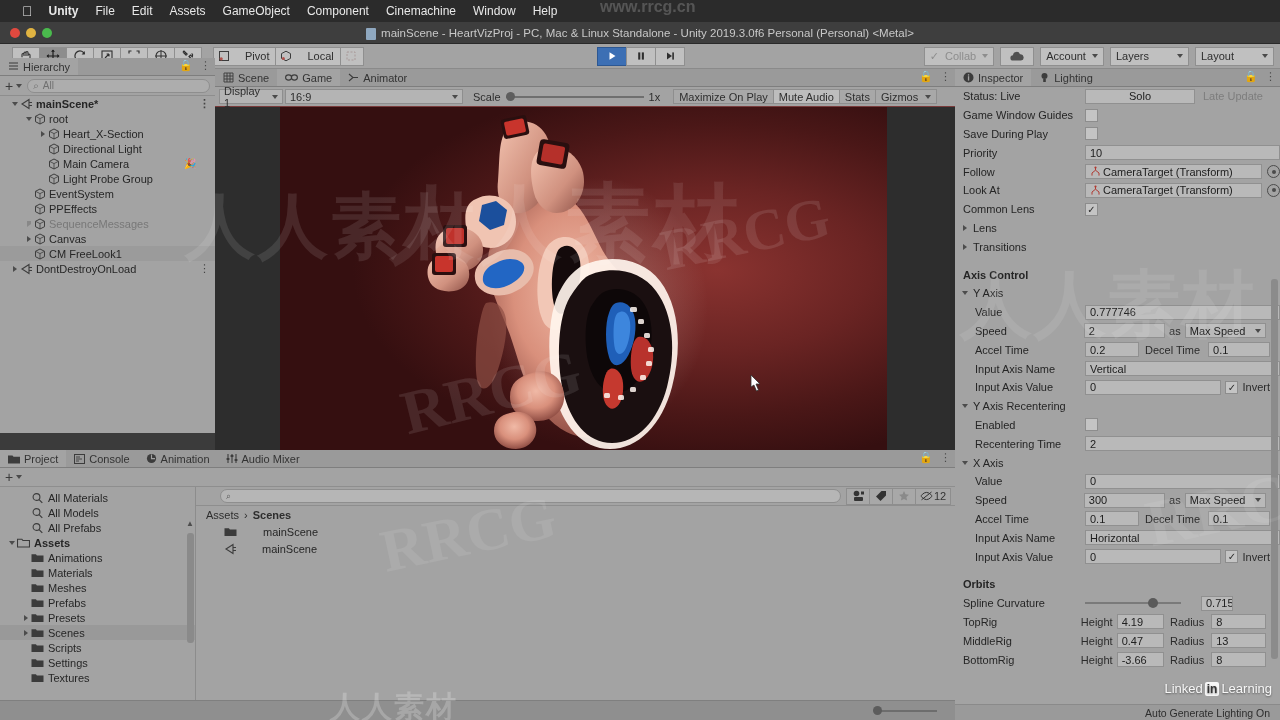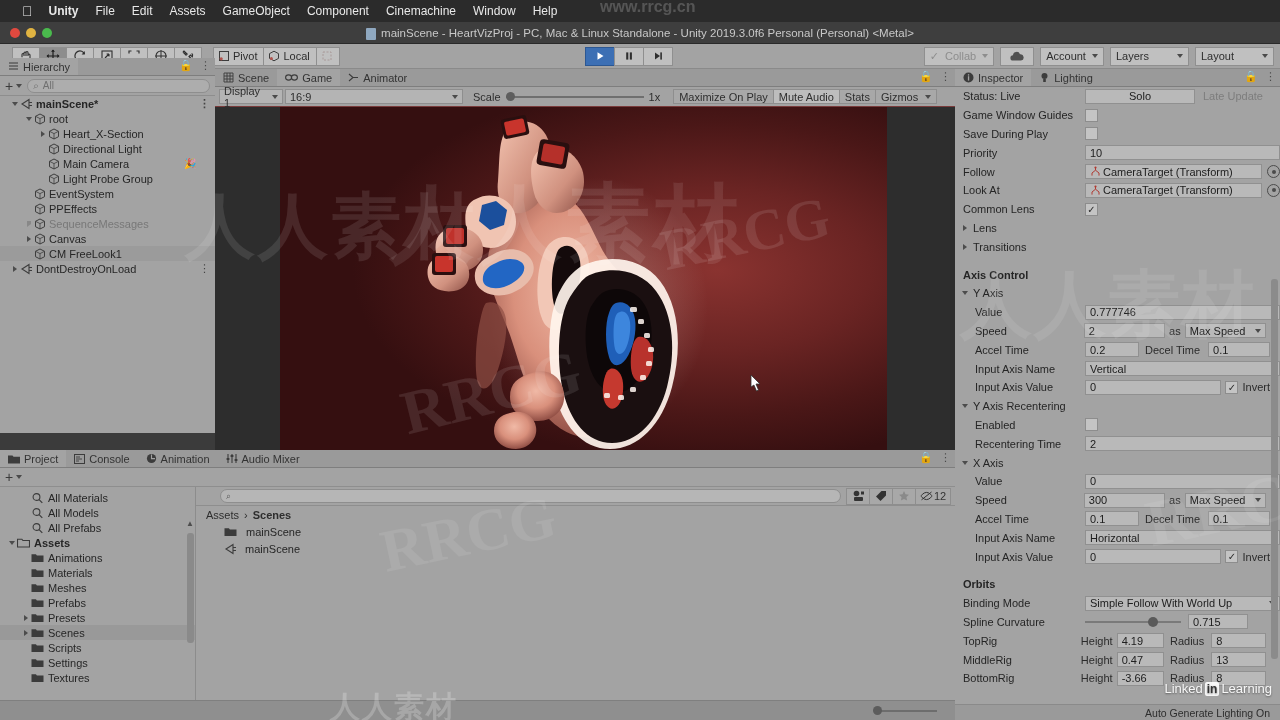--- a/index.html
+++ b/index.html
@@ -49,21 +49,21 @@
     height:19px; min-width:28px; padding:0 5px;
     background:#c0c0c0; border:1px solid #8f8f8f;
     display:flex; align-items:center; justify-content:center;
     margin-right:-1px; color:#2f2f2f;
   }
   .tbtn.on { background:#8d8d8d; }
   .tbtn svg { display:block; }
   .tb-sep { width:12px; }
   .pivbtn {
     height:19px; padding:0 6px 0 4px; background:#c0c0c0;
-    border:1px solid #8f8f8f; display:flex; align-items:center; gap:3px;
+    border:1px solid #8f8f8f; display:flex; align-items:center; gap:15px;
     margin-right:-1px; font-size:11px; color:#2e2e2e;
   }
   .playgrp { display:flex; margin-left:auto; }
   .pbtn {
     width:30px;height:19px; background:#c0c0c0; border:1px solid #8f8f8f;
     display:flex;align-items:center;justify-content:center; margin-right:-1px;
   }
   .pbtn.active { background:#3c6fb4; border-color:#2c5792; }
   .rightgrp { display:flex; margin-left:auto; align-items:center; padding-right:6px; }
   .dropbtn {
@@ -172,21 +172,21 @@
     border-radius:7px; display:flex;align-items:center; padding:0 5px; gap:4px;
   }
   .pj-ic { width:24px;height:17px; background:#a8a8a8; border:1px solid #8e8e8e; margin-left:-1px;
            display:flex;align-items:center;justify-content:center; color:#333; font-size:11px; }
   .prow { height:15px; display:flex; align-items:center; font-size:11px; color:#262626; padding-left:6px; }
   .prow.sel { background:#999999; }
   .prow.bold { font-weight:bold; }
   .fico { flex:0 0 13px; margin-right:4px; }
   .breadcrumb { height:17px; display:flex; align-items:center; gap:5px; padding-left:10px; font-size:11px; color:#2e2e2e; }
   .breadcrumb .cur { font-weight:bold; }
-  .arow { height:17px; display:flex; align-items:center; font-size:11px; color:#262626; padding-left:28px; gap:5px; }
+  .arow { height:17px; display:flex; align-items:center; font-size:11px; color:#262626; padding-left:28px; gap:22px; }
   .vscroll { position:absolute; right:1px; top:2px; width:7px; bottom:2px; }
   .vscroll .thumb { position:absolute; left:0; width:7px; background:#8a8a8a; border-radius:3px; }
   .scroll-arrow { position:absolute; right:0; color:#4d4d4d; font-size:8px; }
 
   
   #inspector { left:955px; top:69px; width:325px; height:651px; background:#a3a3a3; }
   .insp-body { position:relative; height:625px; overflow:hidden; }
   .irow { height:18.8px; display:flex; align-items:center; position:relative; font-size:11px; color:#232323; }
   .ilabel { width:130px; padding-left:8px; color:#252525; white-space:nowrap; overflow:hidden; }
   .ilabel.ind1 { padding-left:20px; }
@@ -1030,33 +1030,26 @@
             <span class="ilabel ind1">Input Axis Value</span>
             <span class="ifield" style="flex:1;margin-right:4px">0</span>
             <span class="chk">✓</span>
             <span class="tiny" style="margin-right:10px">Invert</span>
           </div>
           <div class="sec-space"></div>
           <div class="irow">
             <span class="ilabel hdr" style="width:auto">Orbits</span>
           </div>
           <div class="irow">
-            <span class="ilabel">Binding Mode</span>
-            <span class="ifield grow drop">
-              <span>Simple Follow With World Up</span>
-              <span class="caret"></span>
-            </span>
-          </div>
-          <div class="irow">
             <span class="ilabel">Spline Curvature</span>
             <span style="position:relative;width:96px;height:12px;display:flex;align-items:center">
               <span style="width:96px;height:2px;background:#7a7a7a;display:block"></span>
               <span style="position:absolute;left:62.919999999999995px;top:1px;width:10px;height:10px;border-radius:50%;background:#5a5a5a;display:block"></span>
             </span>
-            <span class="ifield" style="width:60px;margin-left:7px;margin-right:14px">0.715</span>
+            <span class="ifield" style="width:32px;margin-left:20px;margin-right:14px">0.715</span>
           </div>
           <div class="irow">
             <span class="ilabel">TopRig</span>
             <span class="tiny">Height</span>
             <span class="ifield" style="width:50px">4.19</span>
             <span class="tiny" style="margin-left:6px">Radius</span>
             <span class="ifield" style="width:58px;margin-left:3px;margin-right:14px">8</span>
           </div>
           <div class="irow">
             <span class="ilabel">MiddleRig</span>

